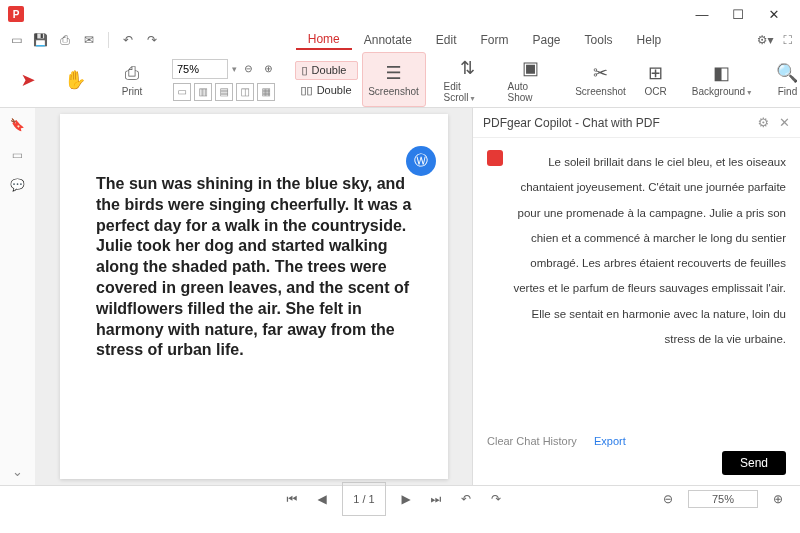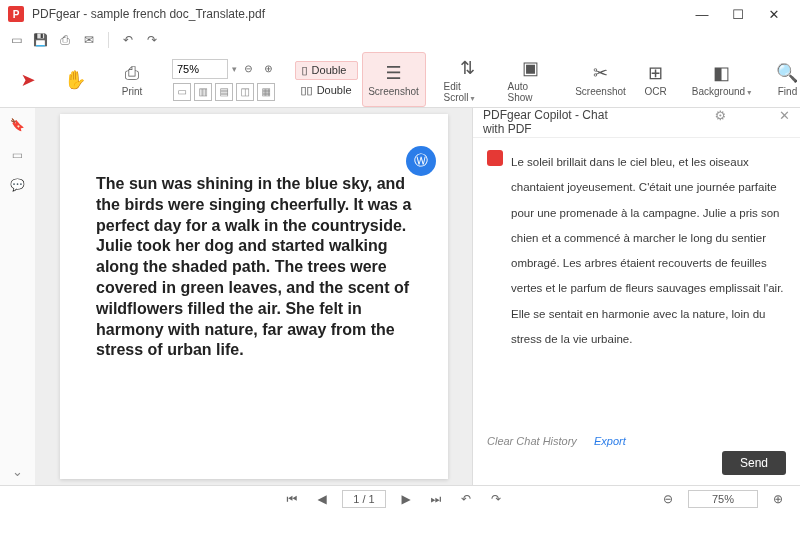--- a/index.html
+++ b/index.html
@@ -45,63 +45,75 @@
   .workspace { display:flex; height: calc(533px - 28px - 24px - 22px - 56px - 26px); }
   .leftbar { width:36px; background:#fafafa; border-right:1px solid #eee; display:flex; flex-direction:column; align-items:center; padding-top:10px; gap:16px; color:#888; position:relative; }
   .leftbar .chev { font-size:13px; position:absolute; bottom:6px; }
   
   .docarea { flex:1; background:#eee; display:flex; justify-content:center; padding:6px; }
   .page { background:#fff; width: 388px; height: 100%; box-shadow:0 1px 4px rgba(0,0,0,0.15); position:relative; padding:60px 36px 20px 36px; }
   .page .doctext { font-size:16px; font-weight:600; line-height:1.3; color:#222; }
   .page .selector-badge { position:absolute; top:32px; right:12px; width:30px; height:30px; border-radius:50%; background:#2b7de9; display:flex; align-items:center; justify-content:center; color:#fff; font-size:14px; }
   
   .copilot { width:328px; border-left:1px solid #ddd; display:flex; flex-direction:column; }
-  .copilot .chead { height:30px; border-bottom:1px solid #eee; display:flex; padding:0 10px; font-size:12px; color:#444;gap:43px; }
+  .copilot .chead { height:30px; border-bottom:1px solid #eee; display:flex; align-items:center; padding:0 10px; font-size:12px; color:#444; }
   .copilot .chead .spacer { flex:1; }
   .copilot .chead .hicon { margin-left:10px; color:#999; font-size:13px; }
   .copilot .cbody { flex:1; overflow:hidden; padding:12px 14px; font-size:11.5px; color:#3a3a3a; }
-  .copilot .cbody .msg { display:flex; gap:8px; }
+  .copilot .cbody .msg { display:flex; gap:8px;text-align:right; }
   .copilot .cbody .avatar { width:16px; height:16px; background:#e53935; border-radius:3px; flex-shrink:0; }
   .copilot .cbody .msgtext { line-height:2.2; }
   .copilot .cfoot-links { padding:4px 14px; font-size:11px; }
-  .copilot .cfoot-links a { color:#888; margin-right:14px; text-decoration:none;font-style:italic; }
+  .copilot .cfoot-links a { color:#888; margin-right:14px; text-decoration:none; }
   .copilot .cfoot-links a.exp { color:#2b7de9; }
   .copilot .inputrow { padding:4px 14px 10px; }
   .copilot .inputrow input { width:100%; border:none; border-top:1px solid #eee; padding:6px 0; font-size:11px; color:#999; outline:none; font-style:italic; }
   .copilot .sendrow { display:flex; justify-content:flex-end; padding:0 14px 10px; }
-  .copilot .sendrow button { background:#404040; color:#fff; border:none; border-radius:3px; padding:5px 18px; font-size:12px; }
+  .copilot .sendrow button { background:#000000; color:#fff; border:none; border-radius:3px; padding:5px 18px; font-size:12px; }
   
   
   .statusbar { height:26px; border-top:1px solid #ddd; display:flex; align-items:center; padding:0 12px; gap:10px; font-size:12px; color:#555; }
   .statusbar .navbtn { width:20px; text-align:center; color:#666; }
-  .statusbar .pagefield { width:44px; height:18px; border:1px solid #ccc; text-align:center; font-size:11px; display:flex; align-items:center; justify-content:center; }
+  .statusbar .pagefield { width:44px; height:34px; border:1px solid #ccc; text-align:center; font-size:11px; display:flex; align-items:center; justify-content:center; }
   .statusbar .spacer { flex:1; }
   .statusbar .zoomfield { width:70px; height:18px; border:1px solid #ccc; text-align:center; font-size:11px; display:flex; align-items:center; justify-content:center; }
 </style>
 </head>
 <body>
 
 <div class="titlebar">
   <div class="app-icon">P</div>
-  <div class="title">PDFgear - sample french doc_Translate.pdf</div>
   <div class="spacer"></div>
   <div class="win-btn">—</div>
   <div class="win-btn">☐</div>
   <div class="win-btn">✕</div>
 </div>
 
 <div style="display:flex; align-items:center;">
   <div class="quickbar">
     <span class="qicon">▭</span>
     <span class="qicon">💾</span>
     <span class="qicon">⎙</span>
     <span class="qicon">✉</span>
     <span class="divider"></span>
     <span class="qicon">↶</span>
     <span class="qicon">↷</span>
+  </div>
+  <div class="menutabs" style="flex:1;">
+    <div class="tab active">Home</div>
+    <div class="tab">Annotate</div>
+    <div class="tab">Edit</div>
+    <div class="tab">Form</div>
+    <div class="tab">Page</div>
+    <div class="tab">Tools</div>
+    <div class="tab">Help</div>
+    <div class="right-icons">
+      <span style="color:#666;">⚙<span class="dropdown-caret">▾</span></span>
+      <span style="color:#666;">⛶</span>
+    </div>
   </div>
 </div>
 
 <div class="ribbon">
   <div class="group large">
     <span class="gicon" style="color:#d32f2f;">➤</span>
   </div>
   <div class="group large">
     <span class="gicon">✋</span>
   </div>

